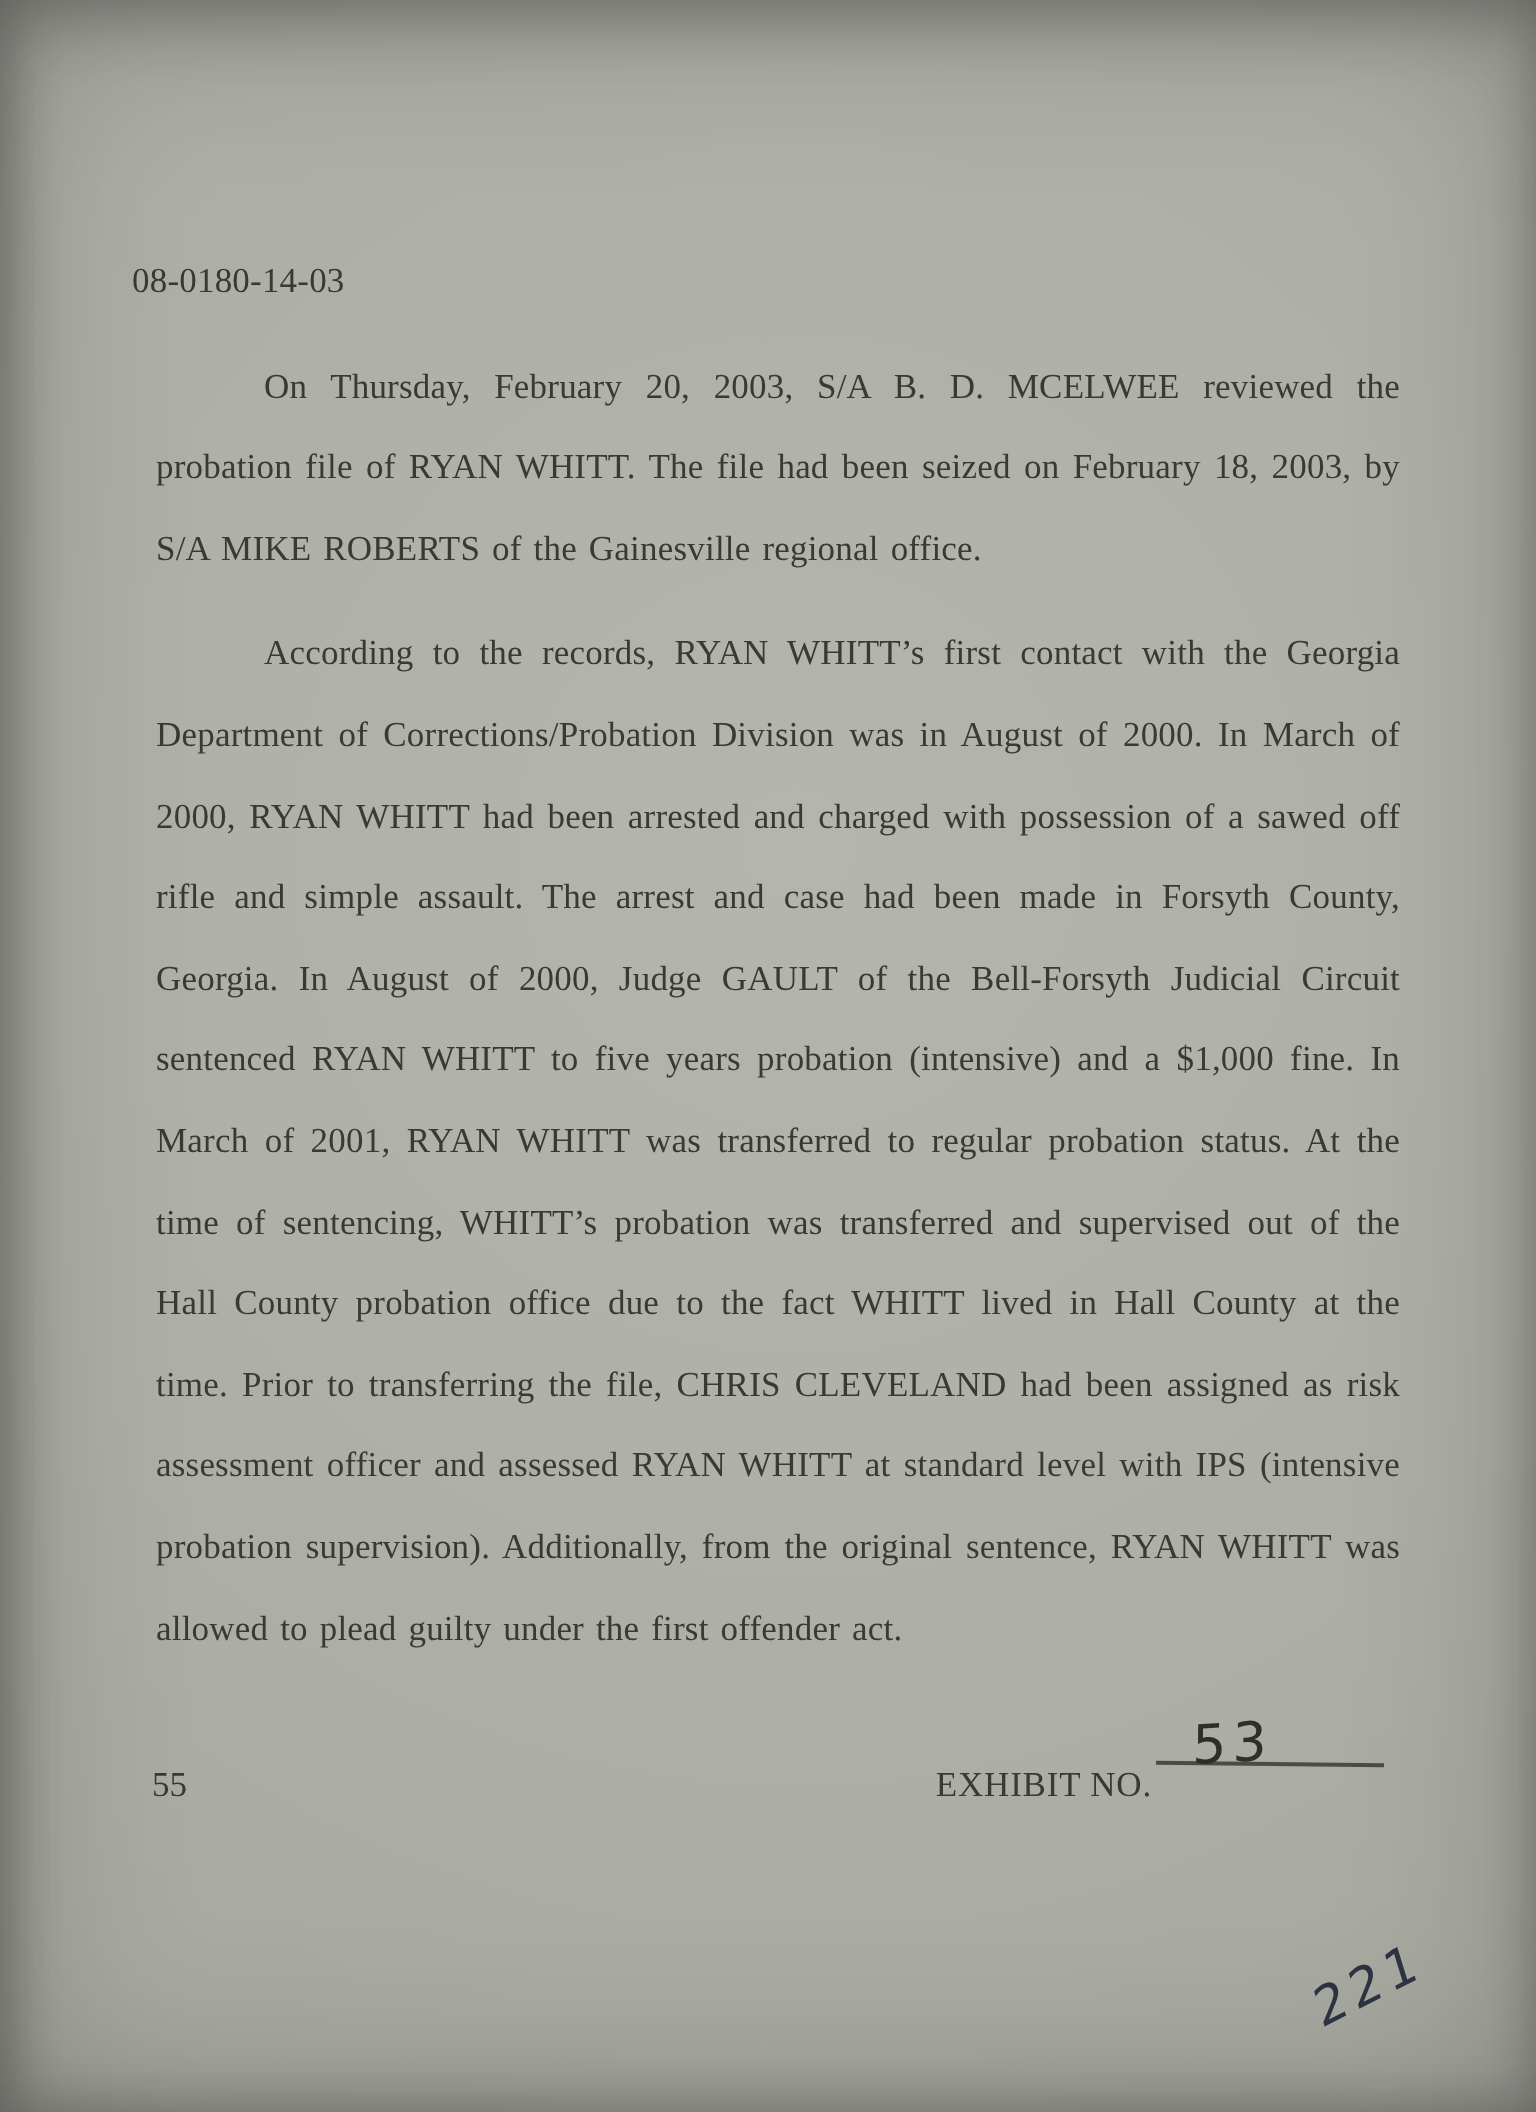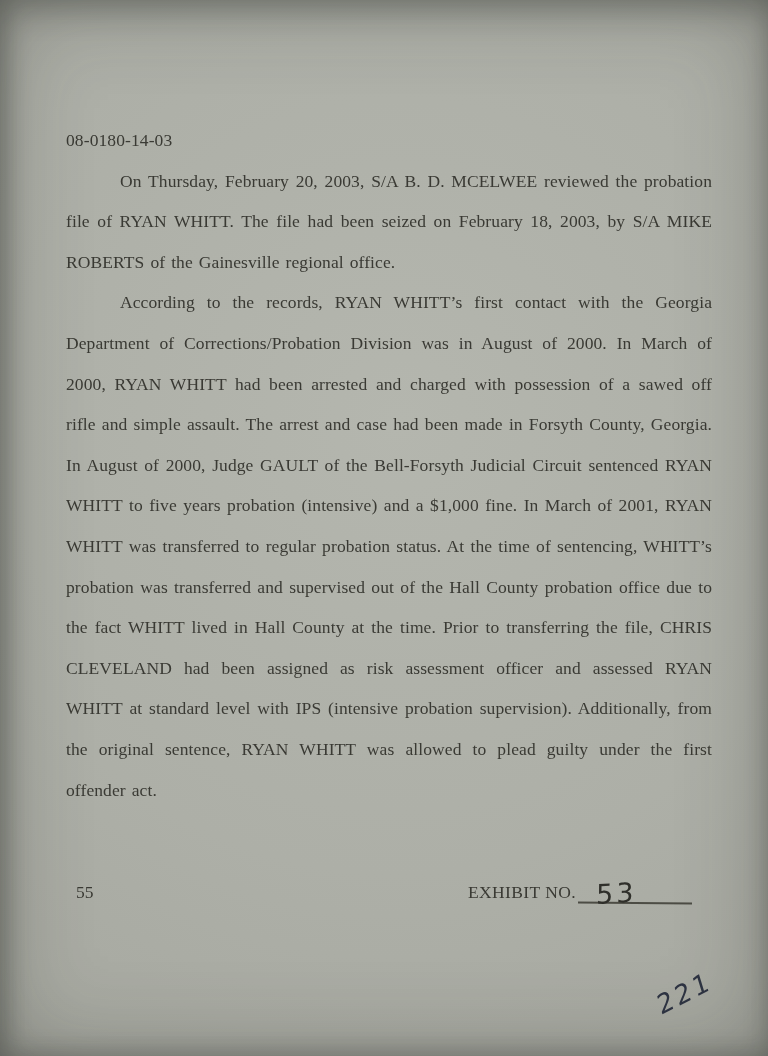--- a/index.html
+++ b/index.html
@@ -37,39 +37,39 @@
     width: 646px;
     font-size: 17.5px;
     line-height: 40.6px;
     letter-spacing: 0.1px;
   }
   .case-number {
     margin: 0;
     text-align: left;
   }
   .para {
-    margin: 0;
+    margin: 12px;
     text-align: justify;
     text-indent: 54px;
     word-spacing: 1.5px;
   }
   .footer-row {
     position: absolute;
     left: 76px;
     top: 880px;
     width: 648px;
     display: flex;
     justify-content: space-between;
     align-items: baseline;
     font-size: 17.5px;
     line-height: 24px;
   }
   .exhibit-block {
     display: flex;
-    align-items: flex-end;
+    align-items: flex-start;
     margin-right: 32px;
   }
   .exhibit-label {
     letter-spacing: 0.4px;
   }
   .exhibit-line {
     display: inline-block;
     position: relative;
     width: 114px;
     height: 1px;

